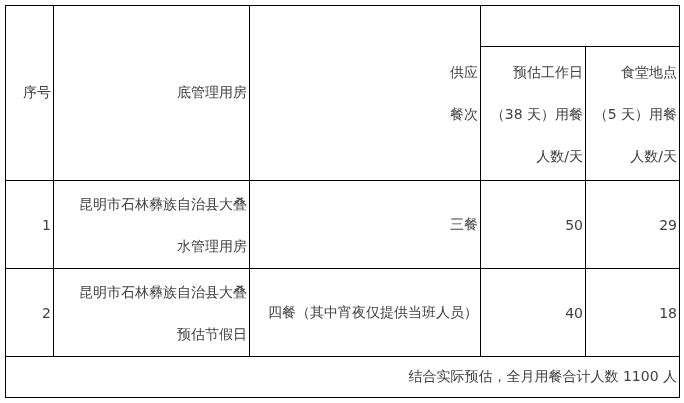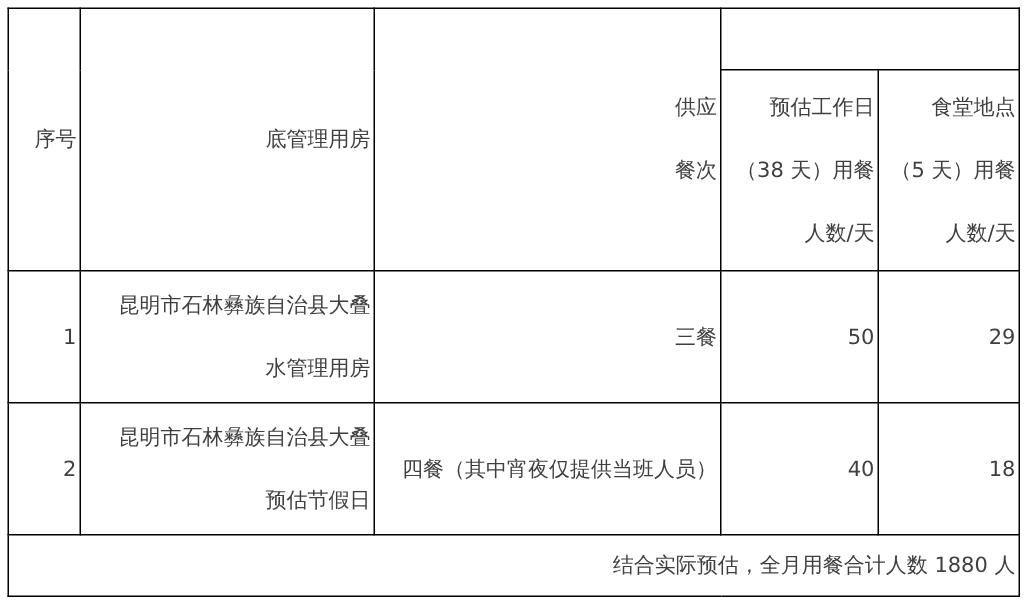--- a/index.html
+++ b/index.html
@@ -90,17 +90,17 @@
         <td>2</td>
         <td>
           <span class="ln">昆明市石林彝族自治县大叠</span>
           <span class="ln">预估节假日</span>
         </td>
         <td>四餐（其中宵夜仅提供当班人员）</td>
         <td>40</td>
         <td>18</td>
       </tr>
       <tr class="row-footer">
-        <td colspan="5">结合实际预估，全月用餐合计人数 1880 人</td>
+        <td colspan="5">结合实际预估，全月用餐合计人数 1100 人</td>
       </tr>
     </tbody>
   </table>
 </div>
 
 </body></html>

